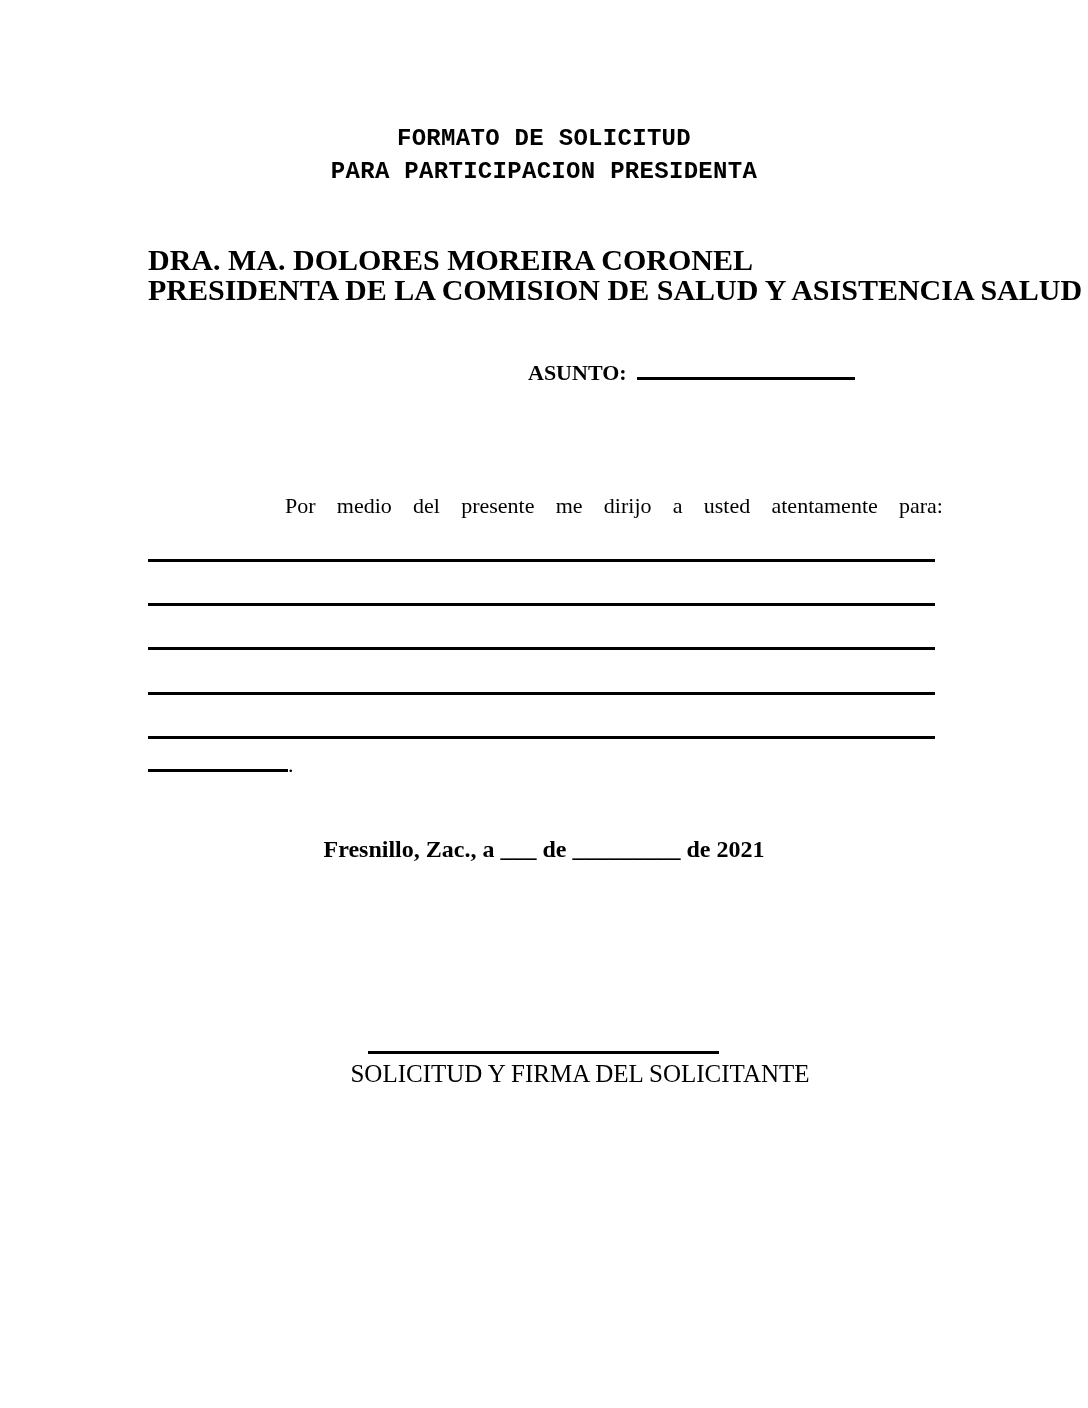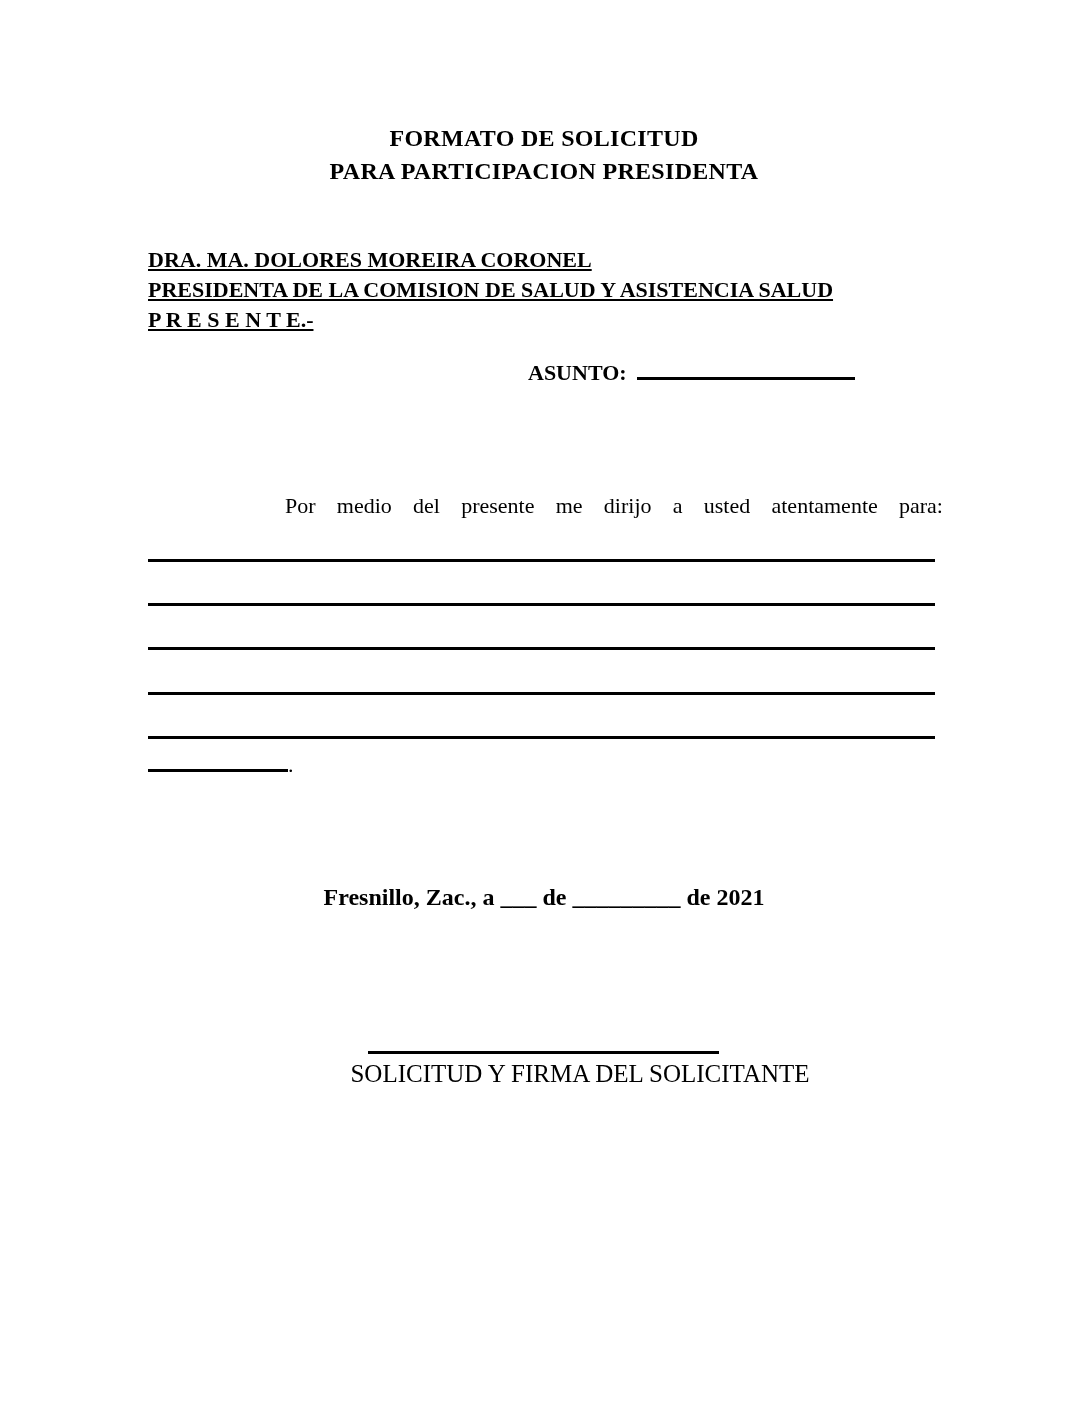--- a/index.html
+++ b/index.html
@@ -7,29 +7,28 @@
     position:relative;
     width:1088px; height:1408px;
     background:#ffffff;
     color:#000000;
     font-family:"Liberation Serif", serif;
     overflow:hidden;
   }
   .doc-title {
     position:absolute; top:122px; left:0; width:100%;
     text-align:center;
-    font-family:Liberation Serif, serif;
+    font-family:Liberation Mono, monospace;
     font-weight:bold; font-size:24px; line-height:33px;
     letter-spacing:0.3px;
   }
   .recipient {
     position:absolute; top:245px; left:148px;
-    font-weight:bold; font-size:22px; line-height:30px;
+    font-weight:bold; font-size:30px; line-height:30px;
     white-space:nowrap;
-    text-decoration:underline;
   }
   .subject-row {
     position:absolute; top:360px; left:528px;
     font-weight:bold; font-size:22px;
     white-space:nowrap;
   }
   .subject-blank {
     display:inline-block; width:218px;
     border-bottom:3px solid #000;
     margin-left:10px;
@@ -52,21 +51,21 @@
   .rule-5 { top:736px; }
   .closing {
     position:absolute; top:752px; left:148px;
     font-size:22px;
   }
   .closing-blank {
     display:inline-block; width:140px;
     border-bottom:3px solid #000;
   }
   .date-line {
-    position:absolute; top:884px; left:0; width:100%;
+    position:absolute; top:836px; left:0; width:100%;
     text-align:center;
     font-weight:bold; font-size:24px;
     white-space:nowrap;
   }
   .sig-line {
     position:absolute; top:1051px; left:368px; width:351px;
     height:0; border-top:3px solid #000;
   }
   .sig-caption {
     position:absolute; top:1060px; left:0; width:100%;
@@ -82,21 +81,20 @@
 <div class="page">
 
   <div class="doc-title">
     <div>FORMATO DE SOLICITUD</div>
     <div>PARA PARTICIPACION PRESIDENTA</div>
   </div>
 
   <div class="recipient">
     <div>DRA. MA. DOLORES MOREIRA CORONEL</div>
     <div>PRESIDENTA DE LA COMISION DE SALUD Y ASISTENCIA SALUD</div>
-    <div>P R E S E N T E.-</div>
   </div>
 
   <div class="subject-row">
     <span>ASUNTO:</span><span class="subject-blank"></span>
   </div>
 
   <div class="body-intro">Por medio del presente me dirijo a usted atentamente para:</div>
 
   <div class="rule rule-1"></div>
   <div class="rule rule-2"></div>

